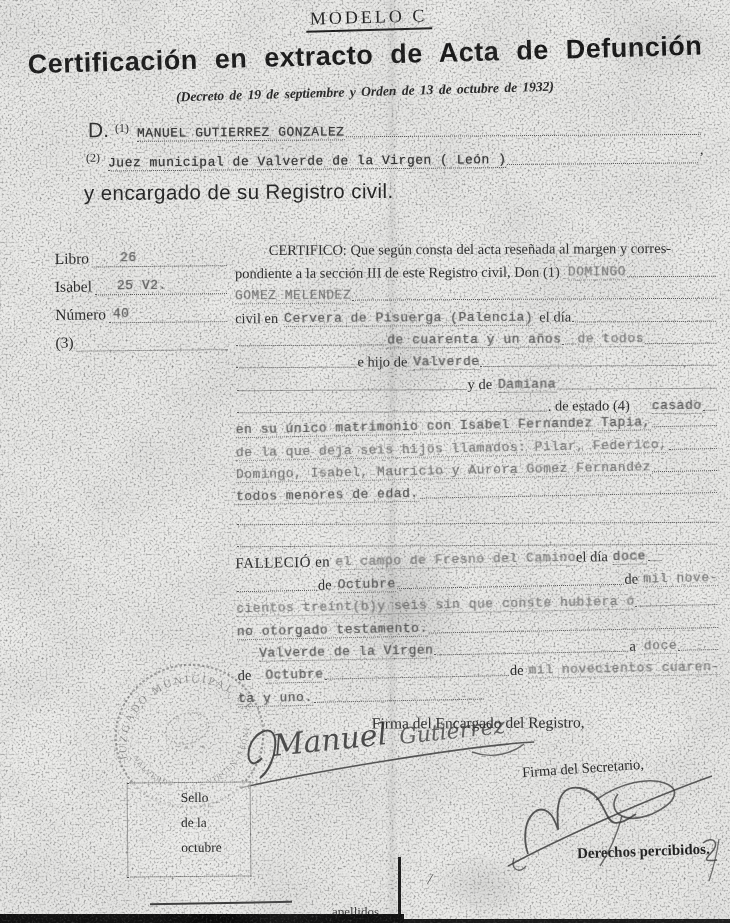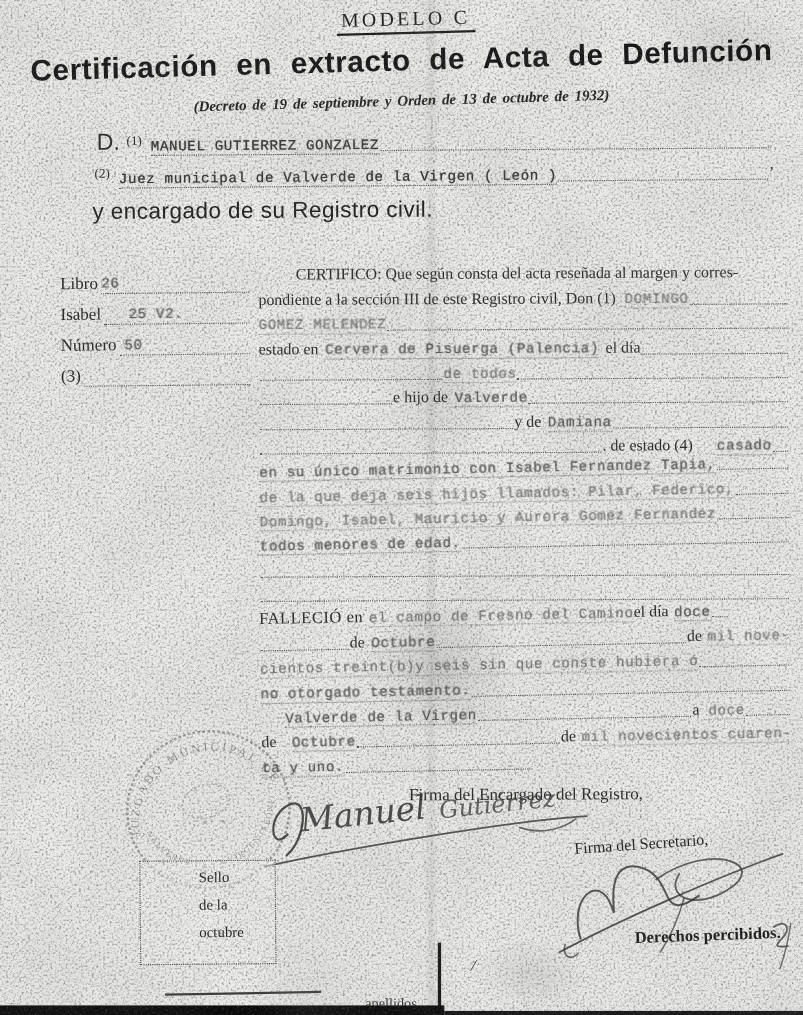--- a/index.html
+++ b/index.html
@@ -95,33 +95,33 @@
     <span class="typed rule">Juez municipal de Valverde de la Virgen ( León )</span>
     <span class="dots"></span>
     <span class="printed">’</span>
   </div>
   <div class="abs regline">y encargado de su Registro civil.</div>
 
   <div class="abs marginblock">
     <div class="mrow">
       <span>Libro</span>
       <span class="mfill">
-        <span class="typed mid mval" style="">26</span>
+        <span class="typed mid mval" style="margin-left:28px">26</span>
       </span>
     </div>
     <div class="mrow">
       <span>Isabel</span>
       <span class="mfill">
         <span class="typed mid mval" style="margin-left:22px">25 V2.</span>
       </span>
     </div>
     <div class="mrow">
       <span>Número</span>
       <span class="mfill">
-        <span class="typed mid mval" style="margin-left:4px">50</span>
+        <span class="typed mid mval" style="margin-left:4px">40</span>
       </span>
     </div>
     <div class="mrow">
       <span>(3)</span>
       <span class="mfill"></span>
     </div>
   </div>
 
   <div class="abs maincol">
     <div class="ln" style="padding-left:34px">
@@ -130,27 +130,28 @@
     <div class="ln">
       <span class="printed">pondiente a la sección III de este Registro civil, Don (1)</span>
       <span class="typed faded rule" style="margin-left:8px">DOMINGO</span>
       <span class="dots"></span>
     </div>
     <div class="ln">
       <span class="typed faded rule">GOMEZ MELENDEZ</span>
       <span class="dots"></span>
     </div>
     <div class="ln">
-      <span class="printed">estado en</span>
+      <span class="printed">civil en</span>
       <span class="typed mid rule" style="margin-left:6px">Cervera de Pisuerga (Palencia)</span>
       <span class="printed" style="margin-left:6px">el día</span>
       <span class="dots"></span>
     </div>
     <div class="ln">
       <span class="dots w150"></span>
+      <span class="typed mid rule">de cuarenta y un años</span>
       <span class="dots w14"></span>
       <span class="typed faded rule">de todos</span>
       <span class="dots"></span>
     </div>
     <div class="ln">
       <span class="dots w120"></span>
       <span class="printed">e hijo de</span>
       <span class="typed mid rule" style="margin-left:6px">Valverde</span>
       <span class="dots"></span>
     </div>

